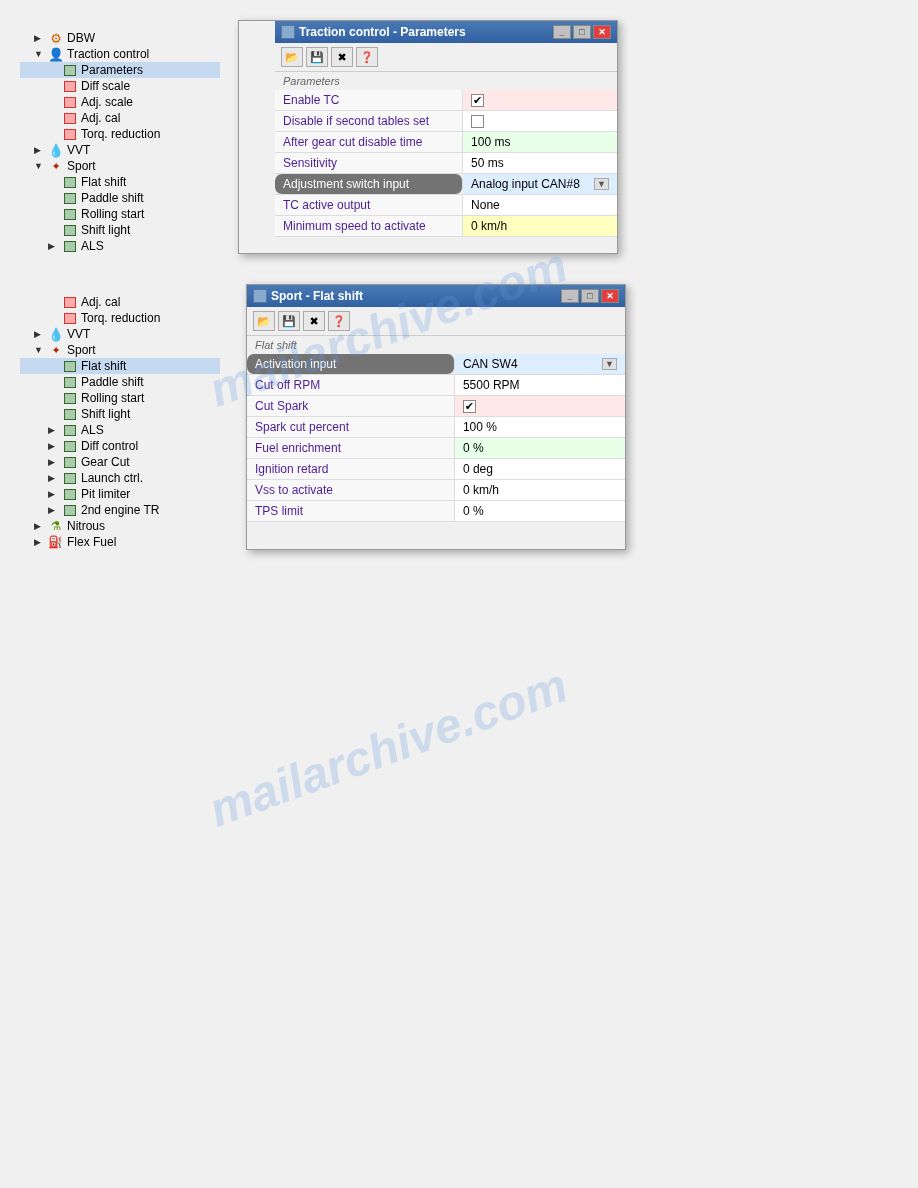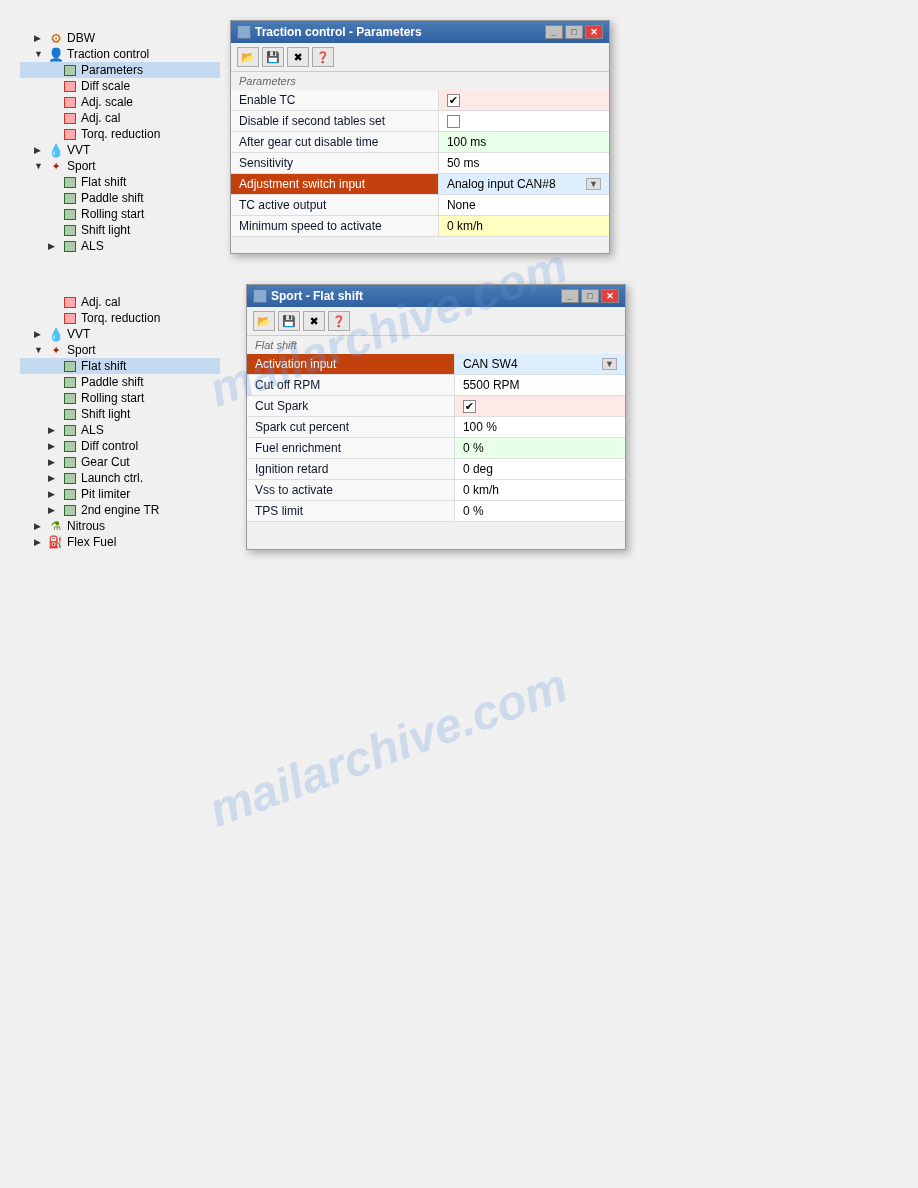--- a/index.html
+++ b/index.html
@@ -165,29 +165,30 @@
     .param-row {
       display: flex;
       border-bottom: 1px solid #ddd;
     }
 
     .param-label {
       flex: 0 0 55%;
       padding: 3px 8px;
       background: #f8f8f8;
       border-right: 1px solid #ddd;
-      color: #0f172a;
+      color: #4c1d95;
       font-size: 12px;
       display: flex;
       align-items: center;
     }
 
     .param-label.highlighted {
-      background: #c2410c;
+      background: #737373;
       color: white;
+      border-radius: 7px;
     }
 
     .param-value {
       flex: 1;
       padding: 3px 8px;
       font-size: 12px;
       display: flex;
       align-items: center;
     }
 
@@ -339,21 +340,21 @@
     <div class="tree-item indent2">
       <span class="tree-arrow">▶</span>
       <span class="tree-icon">
         <span style="width:12px;height:11px;border:1.5px solid #336633;background:#aaccaa;display:inline-block;"></span>
       </span>
       <span>ALS</span>
     </div>
 
   </div>
 
-  <div class="dialog" style="margin-left: 10px;">
+  <div class="dialog" style="margin-left: 18px; padding-left: 36px;">
     <div class="dialog-titlebar">
       <div class="dialog-titlebar-left">
         <span class="title-icon"></span>
         <span>Traction control - Parameters</span>
       </div>
       <div class="dialog-controls">
         <span class="dialog-btn">_</span>
         <span class="dialog-btn">□</span>
         <span class="dialog-btn close">✕</span>
       </div>

